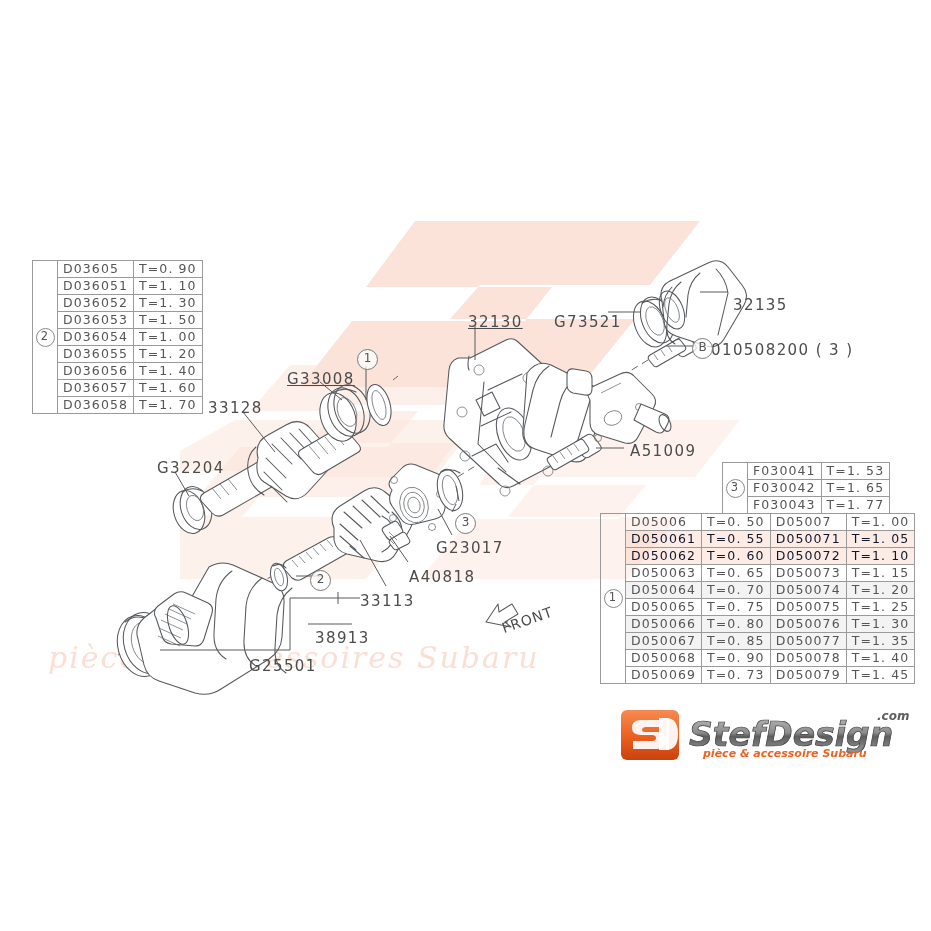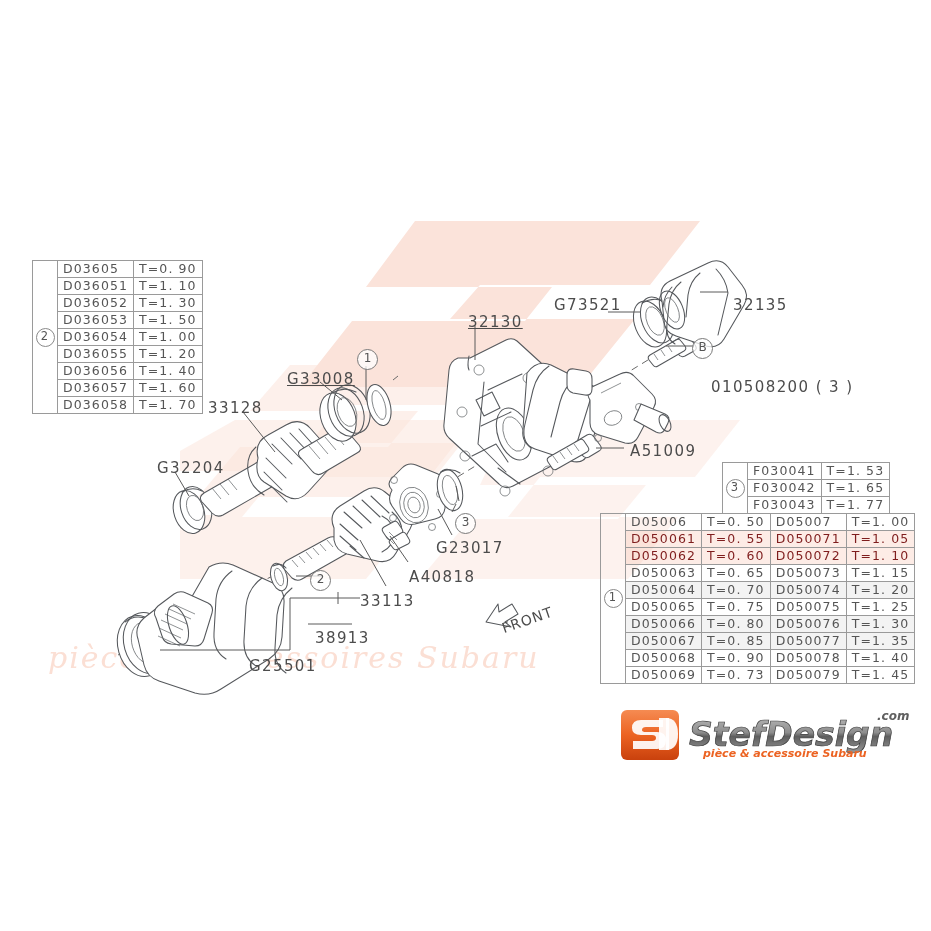--- a/index.html
+++ b/index.html
@@ -37,21 +37,21 @@
              font-size:12.5px;color:#555;letter-spacing:1.1px;
              padding:0 5px;height:16px;line-height:16px;white-space:nowrap;}
   .ptable td.idx{border:1px solid #9a9a9a;text-align:center;
                  vertical-align:middle;width:24px;padding:0;}
   .ptable td.idx .cn{display:inline-block;width:17px;height:17px;
                  border:1.1px solid #8a8a8a;border-radius:50%;
                  line-height:15px;font-size:11.5px;color:#555;}
   .ptable td.pn{text-align:left;}
   .ptable td.tv{text-align:left;}
   .ptable tr.alt td{background:rgba(120,120,120,.085);}
-  .ptable tr.pink td{background:rgba(250,198,180,.33);color:#7f1d1d;text-align:center;}
+  .ptable tr.pink td{background:rgba(250,198,180,.33);color:#0f172a;text-align:center;}
 
   
   #tbl2 td{font-size:12.5px;}
   #tbl3 td{font-size:12.5px;}
 
   
   #logo{position:absolute;left:619px;top:704px;width:300px;height:62px;}
 </style>
 </head>
 <body>
@@ -330,23 +330,23 @@
 
     <g>
       <path class="sf" d="M486 622 L498 604 L499 612 L512 604 L518 614 L505 622 L511 627 Z"></path>
     </g>
   </svg>
 
   <div class="lbl" style="left:208px;top:399px;">33128</div>
   <div class="lbl" style="left:287px;top:370px;text-decoration:underline;">G33008</div>
   <div class="lbl" style="left:157px;top:459px;">G32204</div>
   <div class="lbl" style="left:468px;top:313px;text-decoration:underline;">32130</div>
-  <div class="lbl" style="left:554px;top:296px;text-align:right;">G73521</div>
+  <div class="lbl" style="left:554px;top:313px;text-align:right;">G73521</div>
   <div class="lbl" style="left:733px;top:296px;">32135</div>
-  <div class="lbl" style="left:711px;top:341px;margin-top:37px;">010508200 ( 3 )</div>
+  <div class="lbl" style="left:711px;top:341px;">010508200 ( 3 )</div>
   <div class="lbl" style="left:630px;top:442px;">A51009</div>
   <div class="lbl" style="left:436px;top:539px;">G23017</div>
   <div class="lbl" style="left:409px;top:568px;">A40818</div>
   <div class="lbl" style="left:360px;top:592px;">33113</div>
   <div class="lbl" style="left:315px;top:629px;">38913</div>
   <div class="lbl" style="left:249px;top:657px;">G25501</div>
 
   <div class="cnum" style="left:692px;top:338px;">B</div>
 
   <div class="cnum" style="left:357px;top:349px;">1</div>

